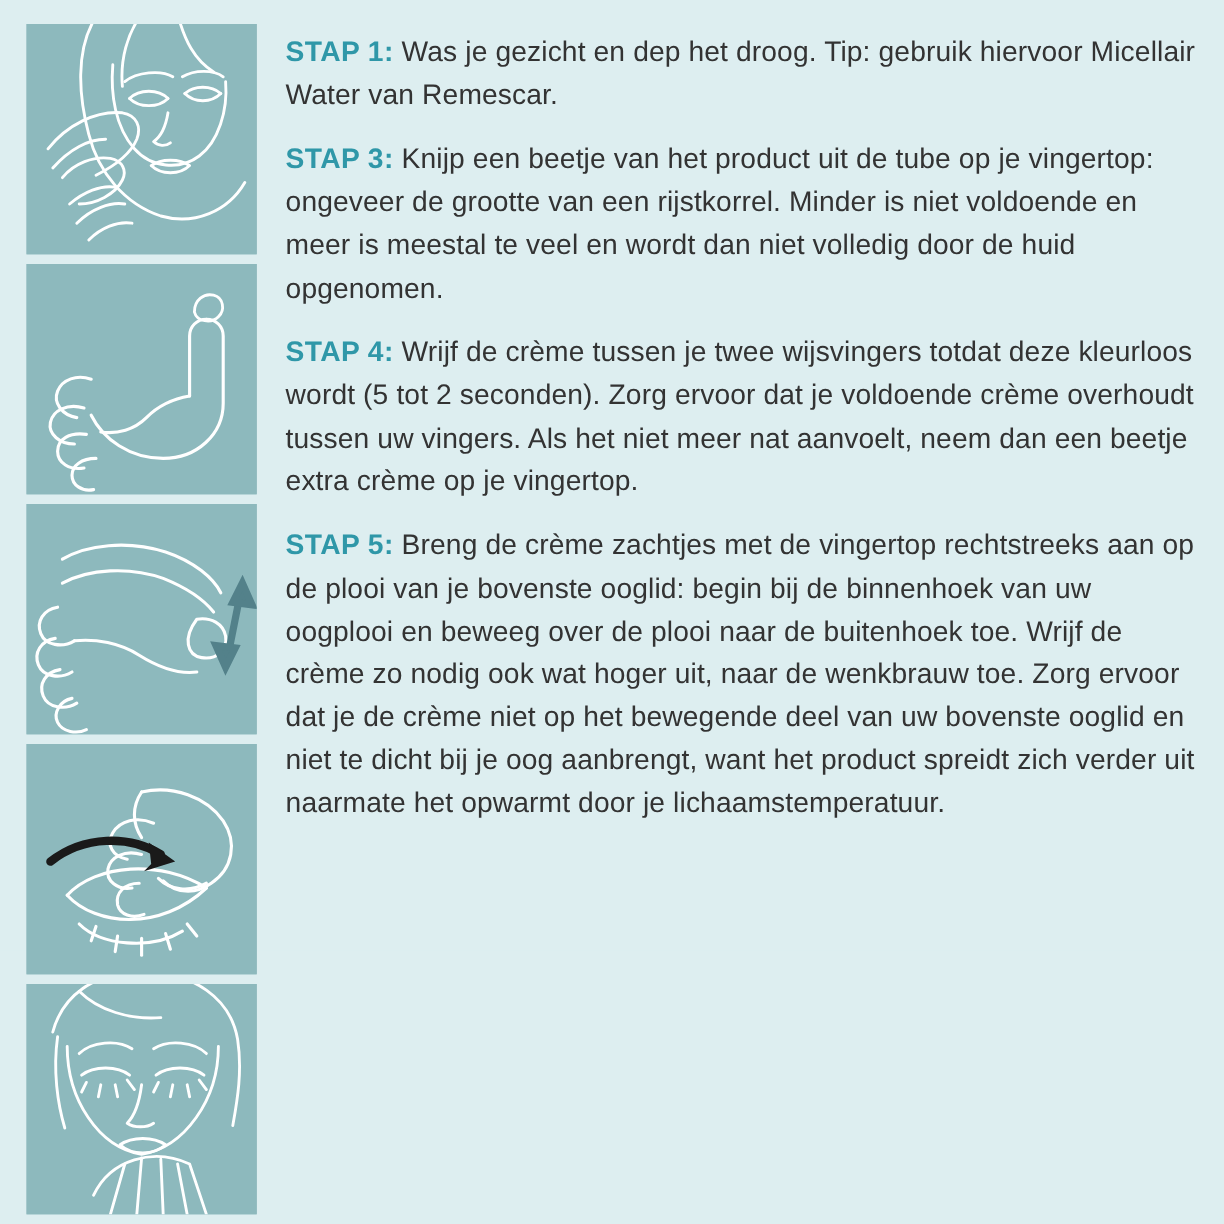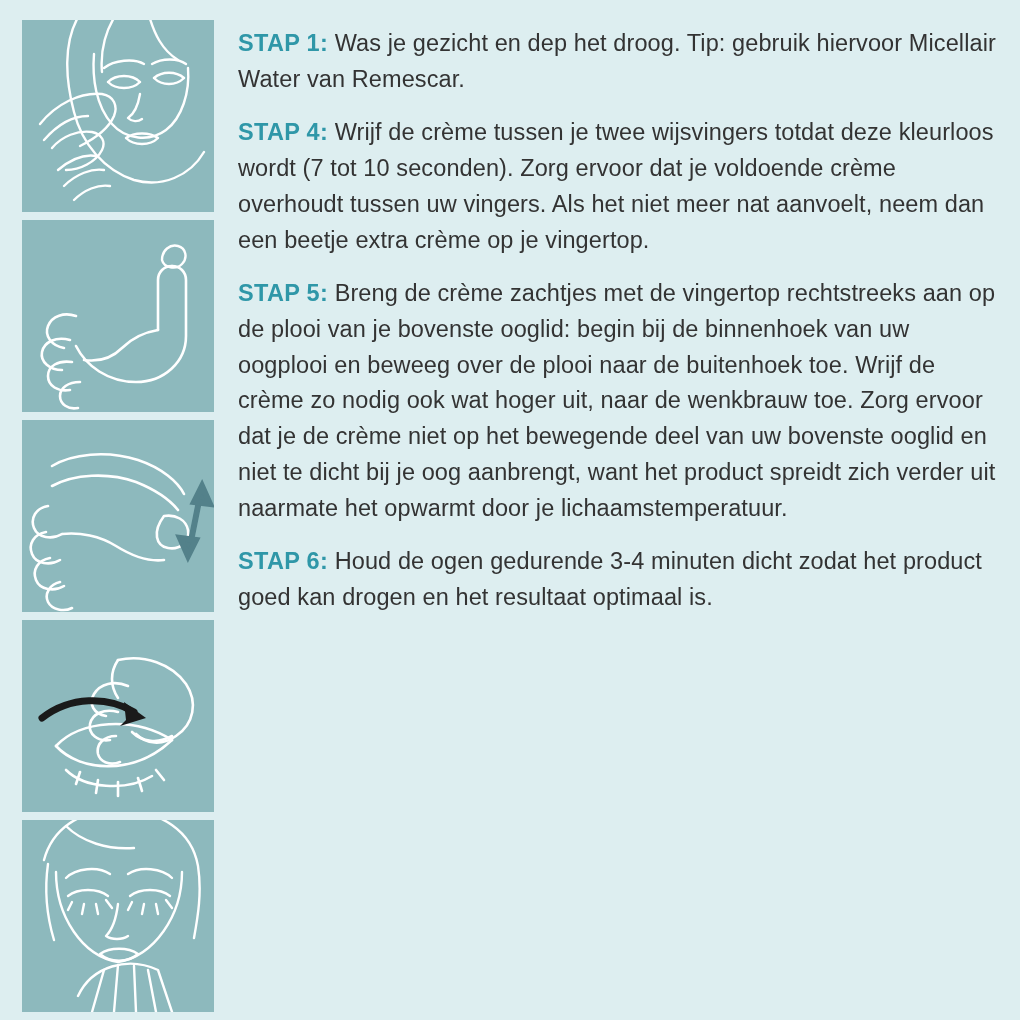--- a/index.html
+++ b/index.html
@@ -221,30 +221,30 @@
   </div>
 
   <div class="steps">
 
     <p class="step">
       <span class="step-label">STAP 1:</span>
       <span class="step-text">Was je gezicht en dep het droog. Tip: gebruik hiervoor Micellair Water van Remescar.</span>
     </p>
 
 
+    <p class="step">
+      <span class="step-label">STAP 3:</span>
+      <span class="step-text">Knijp een beetje van het product uit de tube op je vingertop: ongeveer de grootte van een rijstkorrel. Minder is niet voldoende en meer is meestal te veel en wordt dan niet volledig door de huid opgenomen.</span>
+    </p>
 
     <p class="step">
       <span class="step-label">STAP 4:</span>
-      <span class="step-text">Wrijf de crème tussen je twee wijsvingers totdat deze kleurloos wordt (7 tot 10 seconden). Zorg ervoor dat je voldoende crème overhoudt tussen uw vingers. Als het niet meer nat aanvoelt, neem dan een beetje extra crème op je vingertop.</span>
+      <span class="step-text">Wrijf de crème tussen je twee wijsvingers totdat deze kleurloos wordt (5 tot 2 seconden). Zorg ervoor dat je voldoende crème overhoudt tussen uw vingers. Als het niet meer nat aanvoelt, neem dan een beetje extra crème op je vingertop.</span>
     </p>
 
     <p class="step">
       <span class="step-label">STAP 5:</span>
       <span class="step-text">Breng de crème zachtjes met de vingertop rechtstreeks aan op de plooi van je bovenste ooglid: begin bij de binnenhoek van uw oogplooi en beweeg over de plooi naar de buitenhoek toe. Wrijf de crème zo nodig ook wat hoger uit, naar de wenkbrauw toe. Zorg ervoor dat je de crème niet op het bewegende deel van uw bovenste ooglid en niet te dicht bij je oog aanbrengt, want het product spreidt zich verder uit naarmate het opwarmt door je lichaamstemperatuur.</span>
     </p>
 
-    <p class="step">
-      <span class="step-label">STAP 6:</span>
-      <span class="step-text">Houd de ogen gedurende 3-4 minuten dicht zodat het product goed kan drogen en het resultaat optimaal is.</span>
-    </p>
 
   </div>
 </div>
 
 </body></html>

